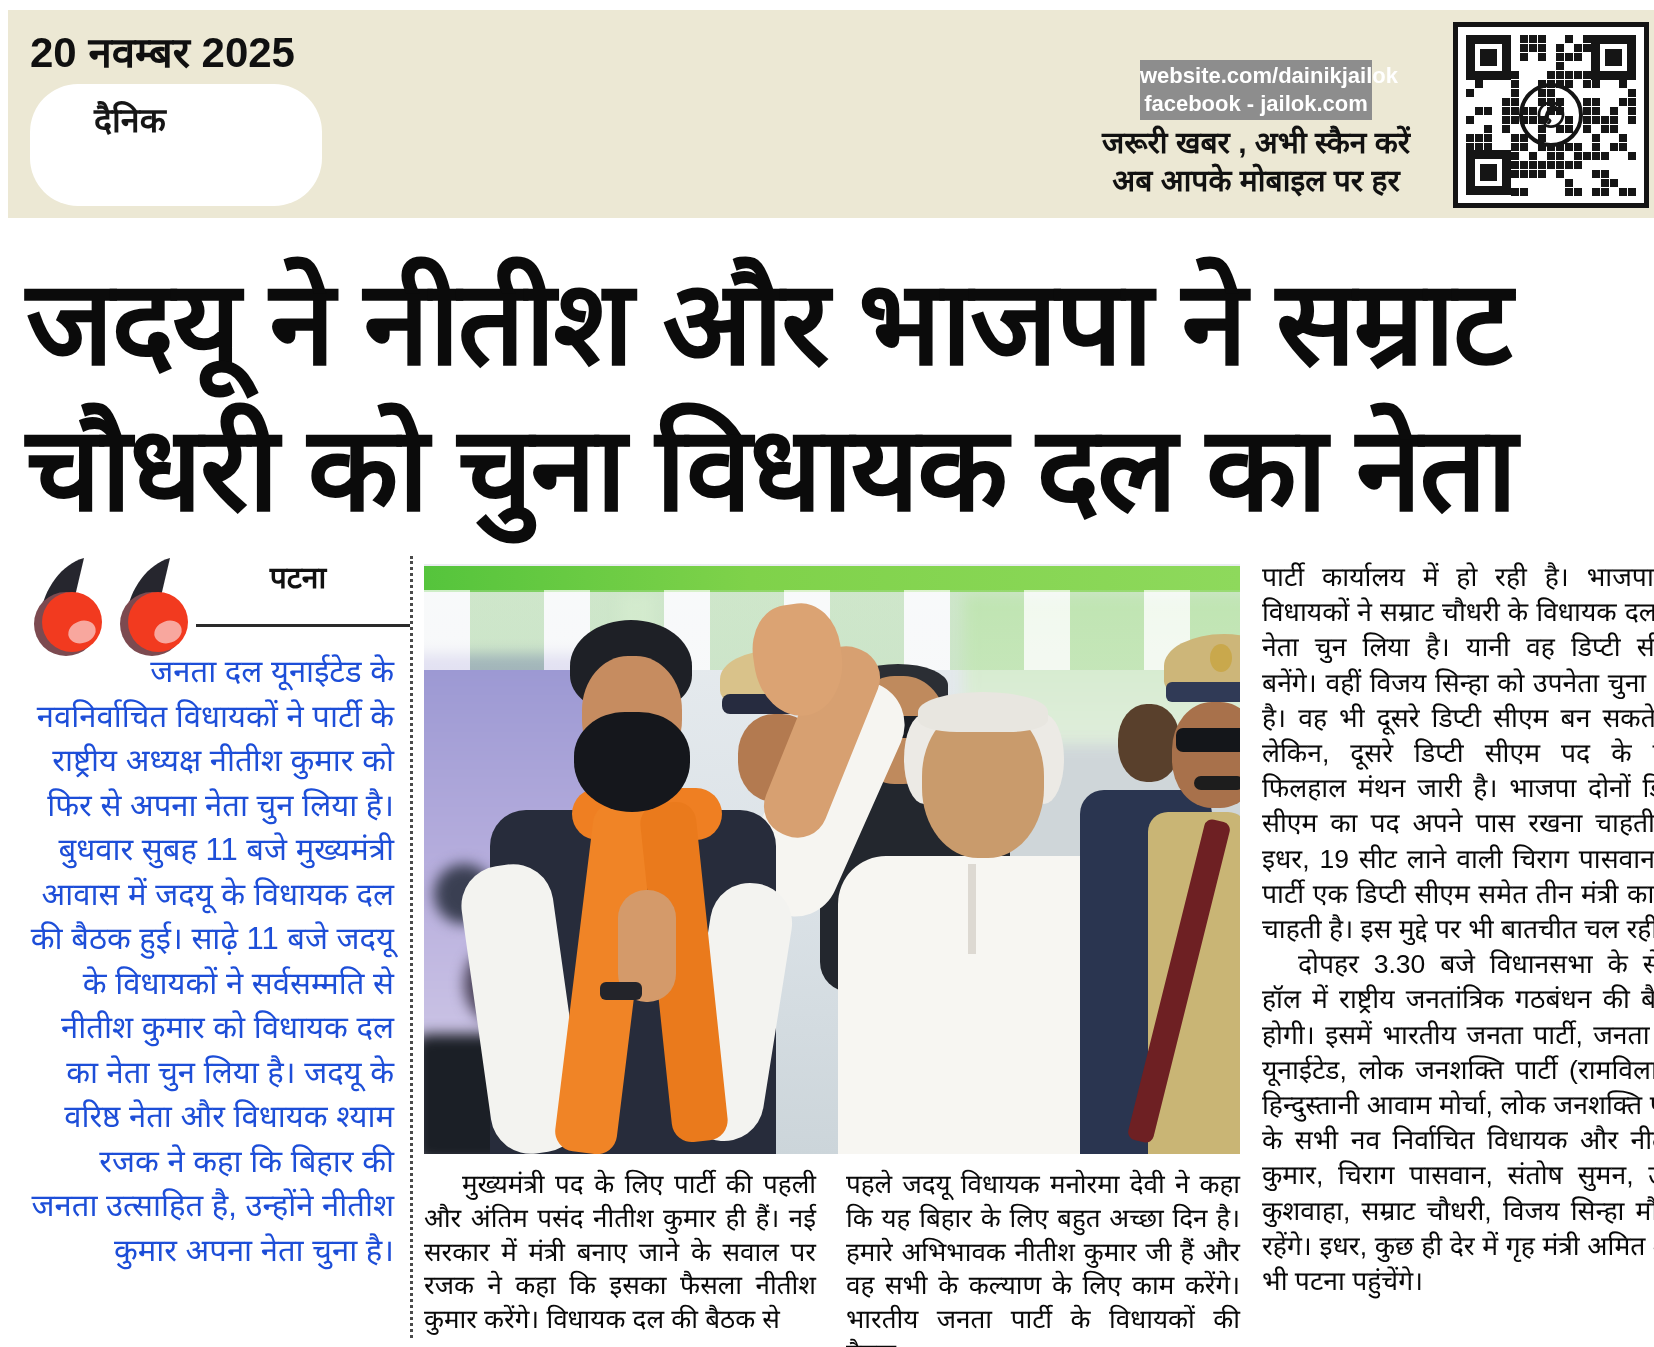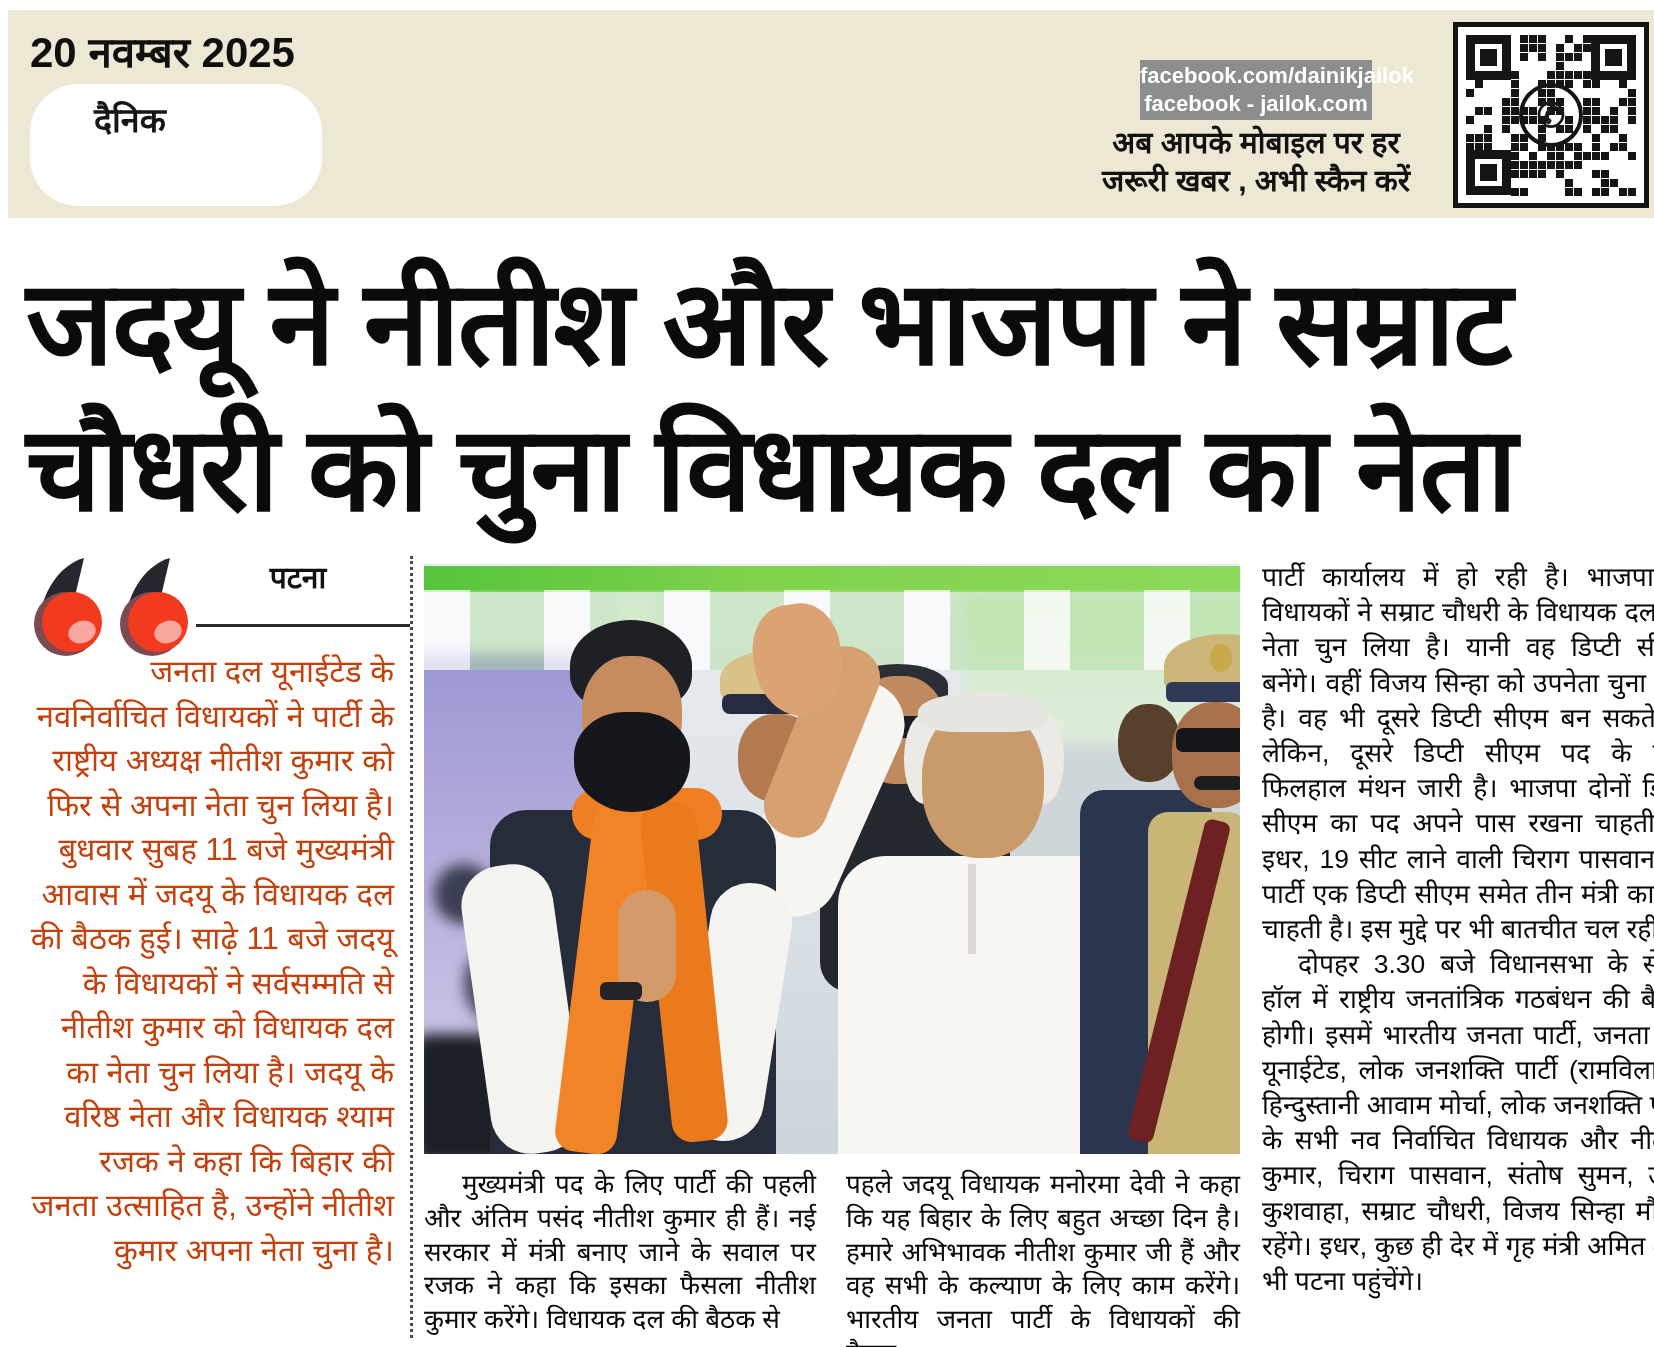--- a/index.html
+++ b/index.html
@@ -34,21 +34,21 @@
   
   .headline{position:absolute;left:26px;width:1700px;font-weight:900;color:#0b0b0b;
             font-size:118px;letter-spacing:-2px;white-space:nowrap;}
   .hl1{top:238px;} .hl2{top:384px;}
 
   
   .quote-svg{position:absolute;left:28px;top:556px;width:172px;height:106px;}
   .dateline{position:absolute;left:228px;top:556px;width:140px;text-align:center;font-size:30px;font-weight:700;color:#111;}
   .dateline-rule{position:absolute;left:196px;top:624px;width:214px;height:3px;background:#2a2a2a;}
   .lead{position:absolute;left:28px;top:650px;width:366px;font-size:31px;line-height:44.5px;
-        text-align:right;color:#c2410c;}
+        text-align:right;color:#1d4ed8;}
 
   .vsep{position:absolute;left:410px;top:556px;height:782px;border-left:3px dotted #4a4a4a;}
 
   
   .photo{position:absolute;left:424px;top:564px;width:816px;height:590px;overflow:hidden;
          background:linear-gradient(180deg,#e9edf0 0%,#dbe2e7 55%,#ccd5da 100%);}
   .ph{position:absolute;}
   .blobs{filter:blur(7px);}
   .greenband{left:0;top:2px;width:816px;height:26px;background:linear-gradient(90deg,#55c43c,#7fd24a 40%,#8ed95c);}
   .canopy{left:0;top:26px;width:816px;height:80px;
@@ -119,27 +119,27 @@
 
   <div class="band"></div>
 
   <div class="date">20 नवम्बर 2025</div>
 
   <div class="pill">
     <div class="daily">दैनिक</div>
   </div>
 
   <div class="socialbox">
-    <span>facebook.com/dainikjailok</span>
+    <span>website.com/dainikjailok</span>
     <span>facebook - jailok.com</span>
   </div>
 
   <div class="scanblock">
+    <div>जरूरी खबर , अभी स्कैन करें</div>
     <div>अब आपके मोबाइल पर हर</div>
-    <div>जरूरी खबर , अभी स्कैन करें</div>
   </div>
 
   <div class="qr" id="qr">
     <div class="finder f-tl"></div>
     <div class="finder f-tr"></div>
     <div class="finder f-bl"></div>
     <div class="wabadge">✆</div>
   <div class="cell" style="left: 62px; top: 8px;"></div>
       <div class="cell" style="left: 71px; top: 8px;"></div>
       <div class="cell" style="left: 80px; top: 8px;"></div>

